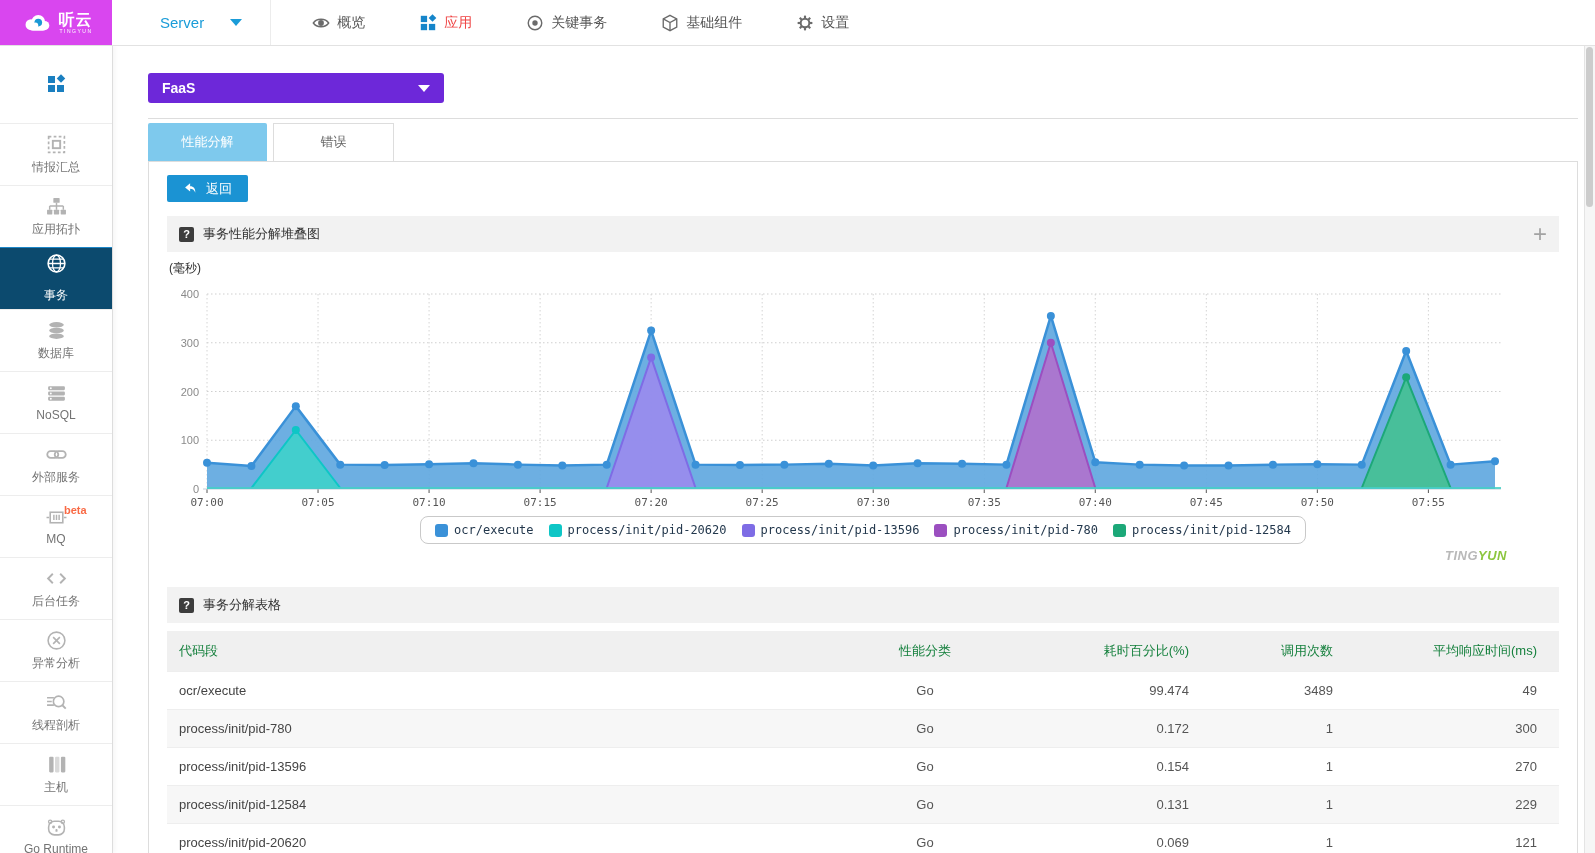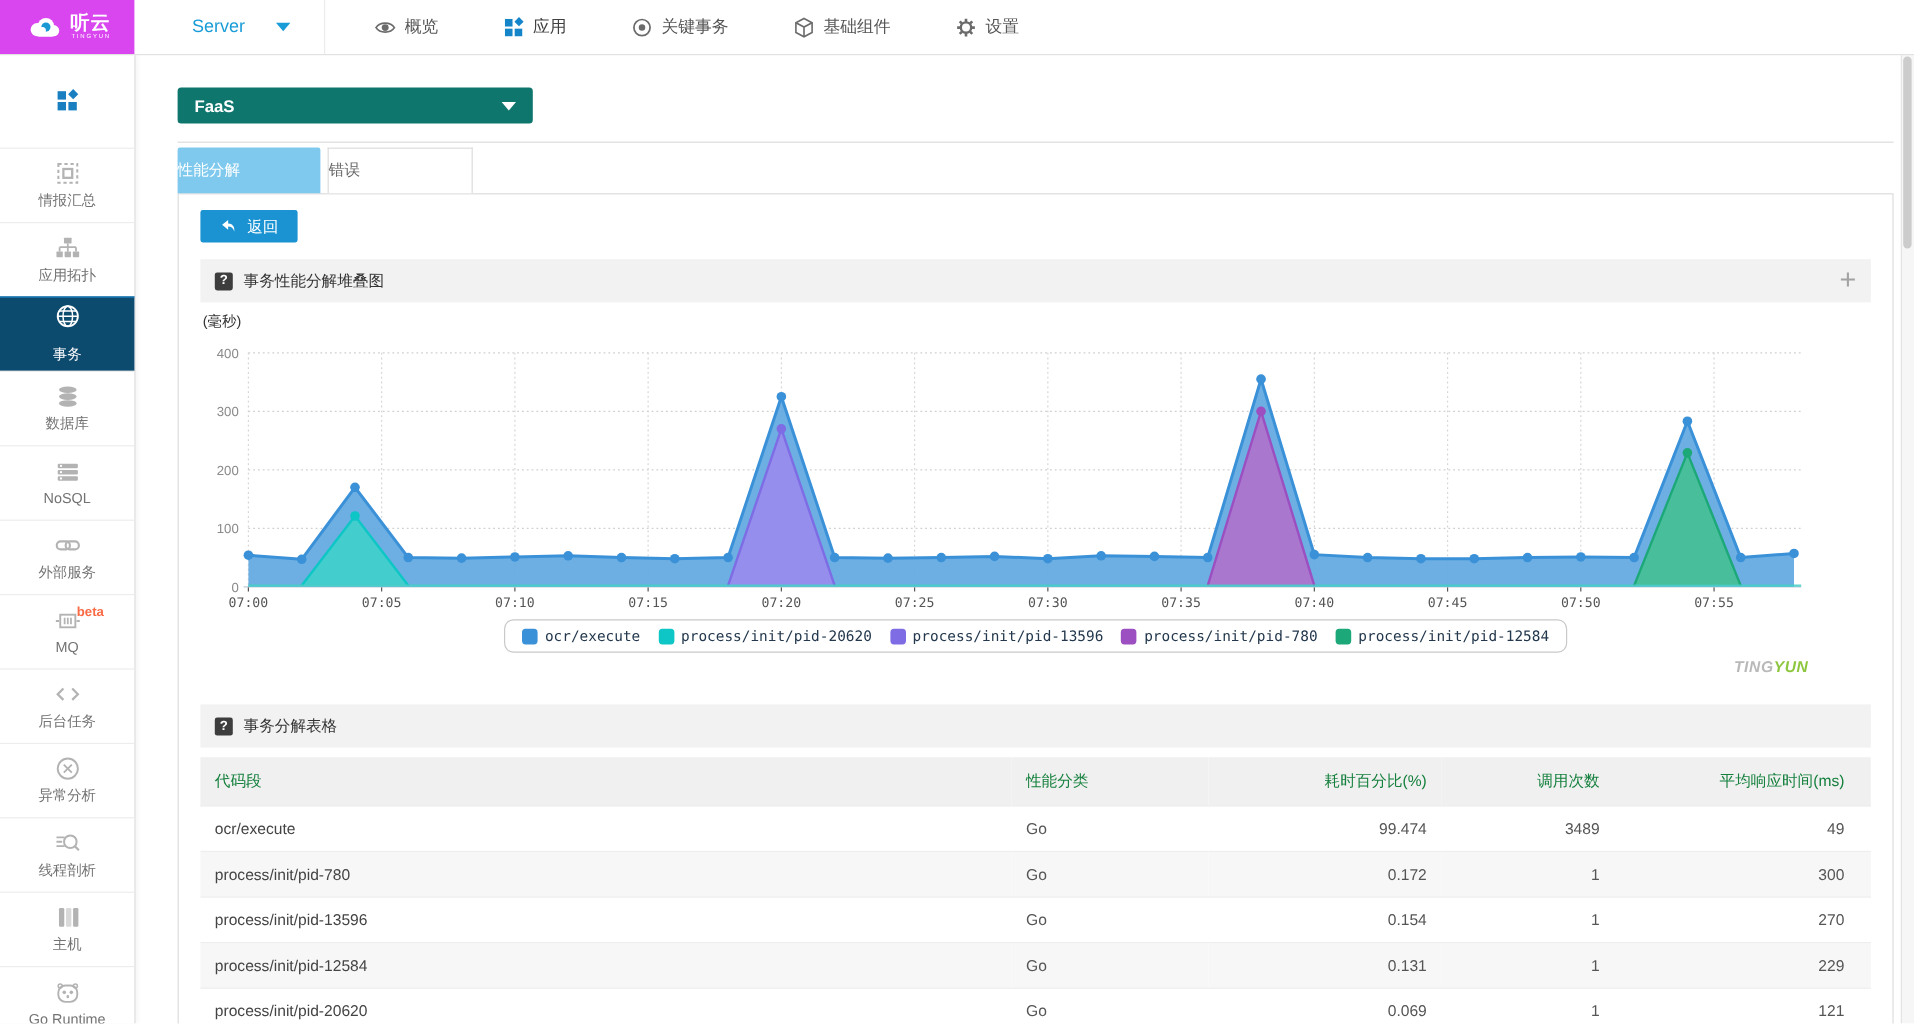--- a/index.html
+++ b/index.html
@@ -15,46 +15,46 @@
   .logo svg{width:34px;height:24px;}
   .logo-text{color:#fff;line-height:1;}
   .logo-text b{font-size:16px;letter-spacing:1px;display:block;}
   .logo-text small{font-size:5px;letter-spacing:1.5px;display:block;text-align:right;margin-top:1px;}
   .server-wrap{display:flex;align-items:center;padding:0 28px 0 48px;border-right:1px solid #ececec;cursor:pointer;}
   .server-label{color:#1a9cd8;font-size:15px;margin-right:26px;}
   .caret{width:0;height:0;border-left:6px solid transparent;border-right:6px solid transparent;border-top:7px solid #1a9cd8;}
   .topnav{display:flex;align-items:stretch;margin-left:14px;}
   .nav-item{display:flex;align-items:center;gap:7px;padding:0 27px;font-size:14px;color:#555;cursor:pointer;text-align:right;}
   .nav-item .icn{color:#6b6b6b;}
-  .nav-item.active{color:#404040;}
+  .nav-item.active{color:#ef4444;}
   .nav-item.active .icn{color:#1585ca;}
   .icn{display:inline-flex;width:18px;height:18px;}
   .icn svg{width:100%;height:100%;}
   
   .sidebar{position:absolute;top:45px;left:0;bottom:0;width:112px;background:#fff;
     border-right:1px solid #ddd;box-shadow:2px 0 4px rgba(0,0,0,.04);z-index:20;}
   .sb-apps{height:78px;display:flex;align-items:center;justify-content:center;cursor:pointer;}
   .sb-apps .icn{width:20px;height:20px;color:#1a7fc0;}
   .sb-item{height:61px;border-top:1px solid #ededed;display:flex;flex-direction:column;
     align-items:center;justify-content:center;gap:4px;cursor:pointer;position:relative;}
   .sb-item .icn{width:21px;height:21px;color:#b3b3b3;}
   .sb-label{font-size:12px;color:#737373;}
   .sb-item.active{background:#0c4a6e;border-top-color:#1d87c8;gap:13px;}
   .sb-item.active .icn{color:#fff;}
   .sb-item.active .sb-label{color:#fff;}
   .beta{position:absolute;top:8px;left:64px;color:#f96a45;font-size:11px;font-weight:bold;font-style:normal;}
   
   .main{position:absolute;top:45px;left:112px;right:10px;bottom:0;padding:0 7px 0 36px;}
   .app-row{padding:28px 0 15px 0;border-bottom:1px solid #ddd;}
-  .app-select{width:296px;height:30px;background:#0f766e;border:none;border-radius:3px;color:#fff;
+  .app-select{width:296px;height:30px;background:#6d28d9;border:none;border-radius:3px;color:#fff;
     font-size:14px;font-weight:bold;text-align:left;padding:0 14px;display:flex;align-items:center;
     justify-content:space-between;cursor:pointer;font-family:inherit;}
   .app-select .caret{border-top-color:#fff;}
   .tabs{display:flex;margin-top:4px;height:38px;}
-  .tab{width:119px;line-height:38px;font-size:13px;cursor:pointer;}
+  .tab{width:119px;line-height:38px;text-align:center;font-size:13px;cursor:pointer;}
   .tab.active{background:#7ec9ed;color:#fff;border-radius:2px 2px 0 0;}
   .tab:not(.active){background:#fff;color:#666;border:1px solid #ddd;border-bottom:none;margin-left:6px;line-height:36px;}
   .content-box{border:1px solid #ddd;padding:13px 18px 40px 18px;background:#fff;}
   .back-btn{height:27px;background:#1b93d3;color:#fff;border:none;border-radius:2px;
     font-size:13px;display:flex;align-items:center;gap:8px;padding:0 16px;cursor:pointer;font-family:inherit;margin-bottom:14px;}
   .back-btn .icn{width:15px;height:15px;}
   .panel-h{height:36px;background:#f2f2f2;display:flex;align-items:center;padding:0 12px;}
   .help-badge{width:15px;height:15px;background:#3d3d3d;color:#fff;border-radius:2px;font-size:11px;
     font-weight:bold;display:inline-flex;align-items:center;justify-content:center;margin-right:9px;}
   .panel-title{font-size:13px;color:#333;}
@@ -69,21 +69,21 @@
   .watermark{text-align:right;margin:4px 52px 2px 0;font-size:13px;font-weight:bold;font-style:italic;letter-spacing:.5px;}
   .wm-gray{color:#b9b9b9;margin-left:21px;}
   .wm-green{color:#8dc63f;}
   .table-panel{margin-top:24px;}
   table{width:100%;border-collapse:collapse;margin-top:8px;}
   th{background:#f0f0f0;color:#15803d;font-weight:normal;font-size:13px;padding:11px 12px;}
   td{font-size:13px;color:#555;padding:11px 12px;border-top:1px solid #eee;}
   tbody tr:nth-child(even){background:#f7f7f7;}
   td.col-code{color:#444;}
   .col-code{text-align:left;}
-  .col-class{text-align:left;width:140px;}
+  .col-class{text-align:center;width:140px;}
   .col-pct{text-align:right;width:170px;}
   .col-calls{text-align:right;width:120px;}
   .col-avg{text-align:right;width:180px;padding-right:22px;}
   
   .scrollbar{position:absolute;top:45px;right:0;bottom:0;width:10px;background:#f6f6f6;border-left:1px solid #e4e4e4;}
   .thumb{position:absolute;top:2px;left:1px;width:7px;height:160px;background:#ccc;border-radius:4px;}
 </style>
 </head>
 <body>
 

